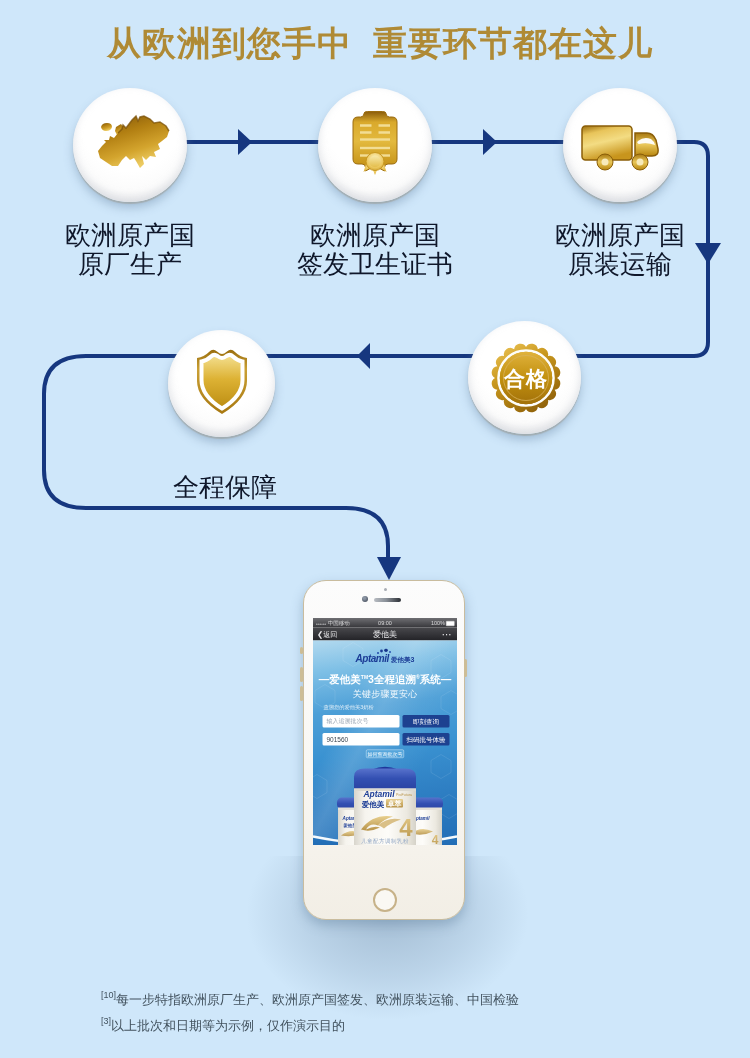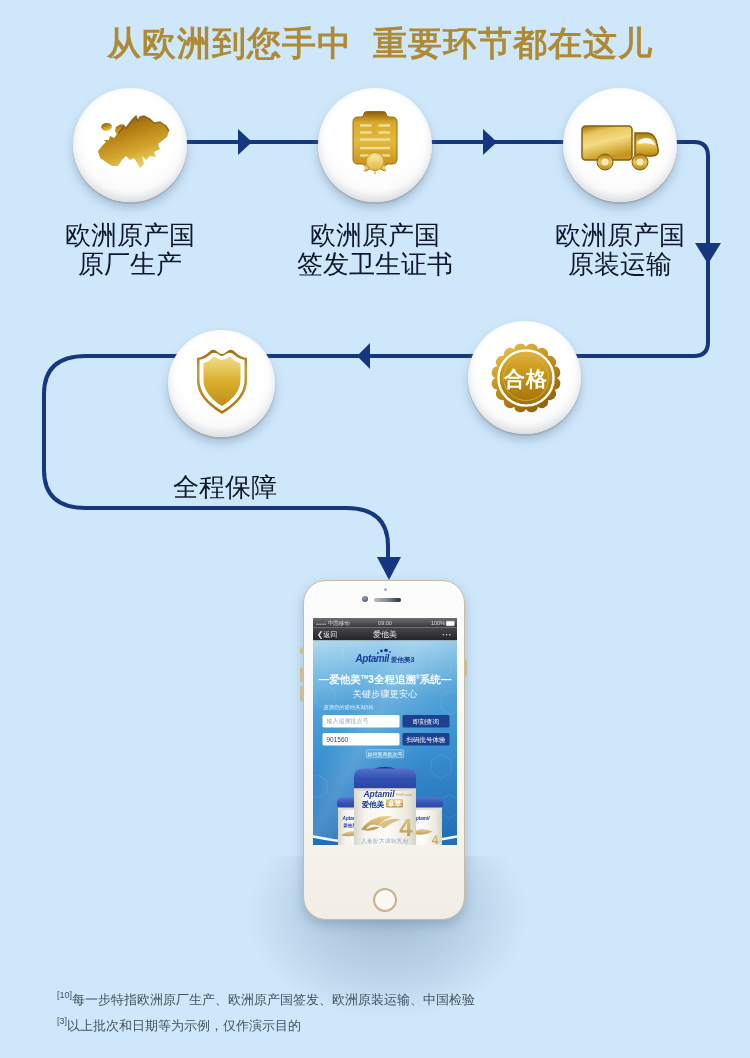--- a/index.html
+++ b/index.html
@@ -4,21 +4,21 @@
 <style>
   html,body{margin:0;padding:0;}
   body{width:750px;height:1058px;overflow:hidden;font-family:"Liberation Sans",sans-serif;}
   #page{position:relative;width:750px;height:1058px;background:#cfe7fa;overflow:hidden;}
   .abs{position:absolute;}
   #title{left:5px;top:21px;width:750px;text-align:center;font-size:34px;font-weight:bold;color:#af8a35;letter-spacing:1px;}
   .circle{border-radius:50%;background:radial-gradient(circle at 50% 30%,#ffffff 50%,#fbfbfb 70%,#ececee 88%,#e0e0e3 100%);box-shadow:0 2px 1px rgba(150,140,118,0.4),0 6px 10px rgba(110,140,170,0.45), inset 0 -4px 8px rgba(185,190,200,0.4);z-index:2;}
   .lbl{color:#0f172a;font-size:26px;line-height:29px;text-align:center;z-index:2;font-weight:500;}
   #foot{left:57px;top:990px;color:#42525e;font-size:13px;z-index:2;}
   #foot .sup{font-size:9px;vertical-align:6px;}
-  #foot div{margin-bottom:6.5px;}
+  #foot div{margin-bottom:6.5px;margin-left:44px;}
 </style>
 </head>
 <body>
 <div id="page">
 
   <svg class="abs" style="left:0;top:0;z-index:1" width="750" height="1058" viewBox="0 0 750 1058">
     <path d="M130 142 H694 Q708 142 708 156 V342 Q708 356 694 356 H86 Q44 356 44 394 V470 Q44 508 86 508 H346 Q388 508 388 546 V558" fill="none" stroke="#16377f" stroke-width="4"></path>
     <path d="M238 129 L252 142 L238 155 Z" fill="#16377f"></path>
     <path d="M483 129 L497 142 L483 155 Z" fill="#16377f"></path>
     <path d="M695 243 L721 243 L708 264 Z" fill="#16377f"></path>

